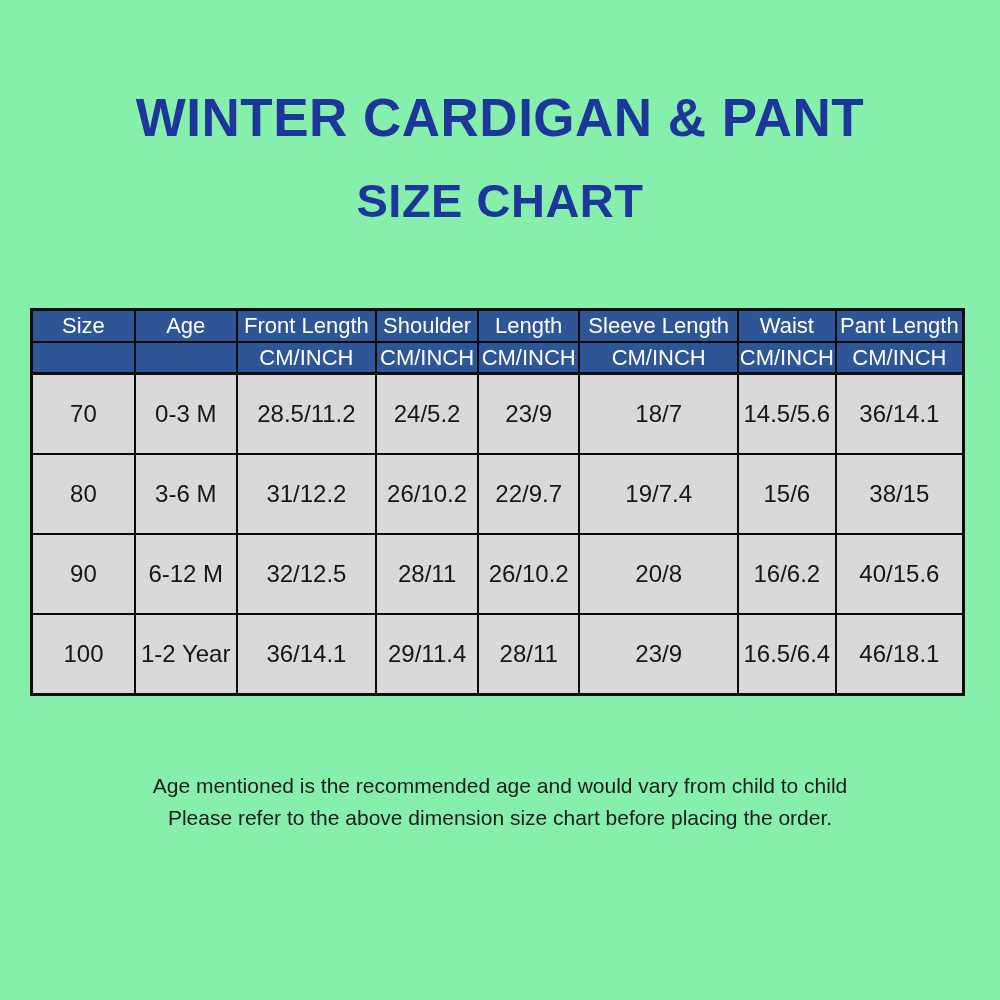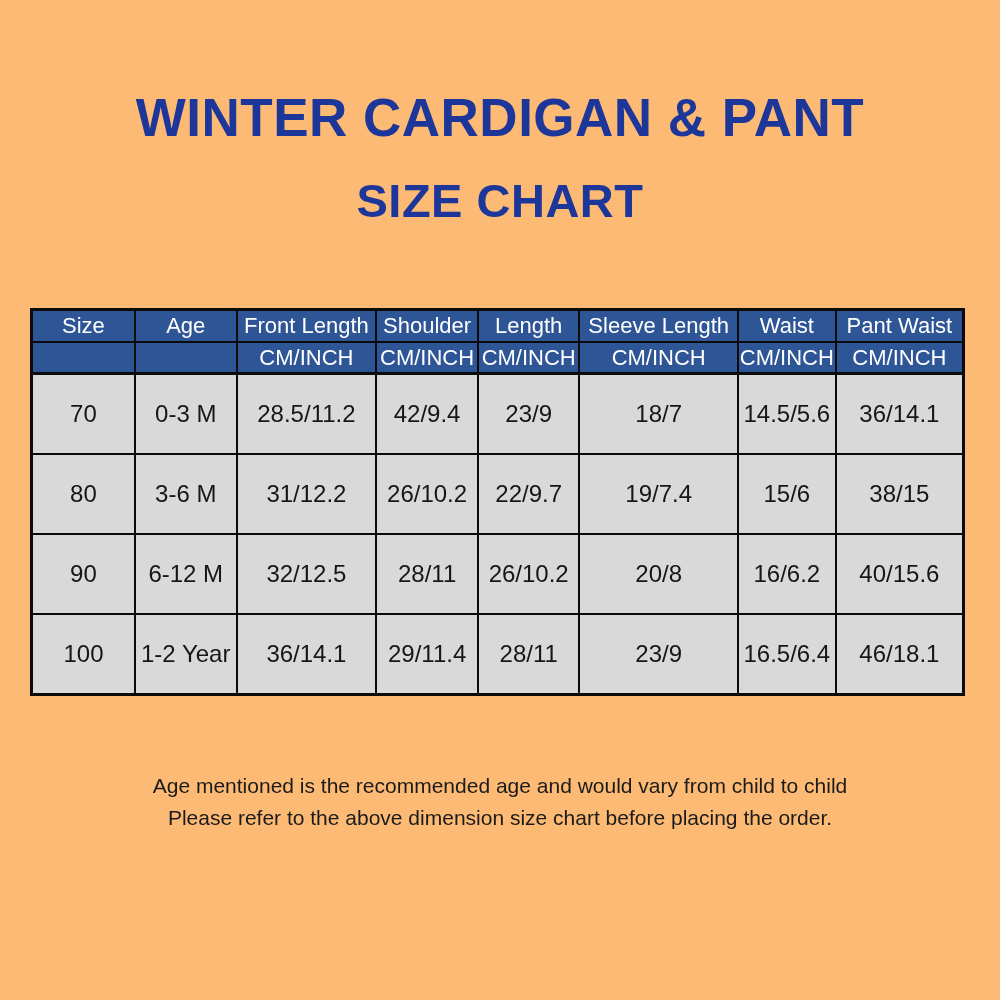--- a/index.html
+++ b/index.html
@@ -5,21 +5,21 @@
   :root{
     --title-color:#1C3699;
     --header-bg:#2E5596;
     --header-text:#FFFFFF;
     --cell-bg:#D9D9D9;
     --border-color:#0B0B0B;
     --text-color:#161616;
   }
   html,body{margin:0;padding:0;background:#FFFFFF;}
   body{width:1000px;height:1000px;font-family:"Liberation Sans", sans-serif;}
-  .canvas{position:relative;width:1000px;height:1000px;background:#fdba74;overflow:hidden;}
+  .canvas{position:relative;width:1000px;height:1000px;background:#86efac;overflow:hidden;}
 
   .title{
     position:absolute;top:90px;left:0;width:100%;
     text-align:center;font-size:53px;font-weight:bold;
     color:var(--title-color);letter-spacing:0.5px;line-height:1.05;
   }
   .subtitle{
     position:absolute;top:176px;left:0;width:100%;
     text-align:center;font-size:47px;font-weight:bold;
     color:var(--title-color);letter-spacing:0.5px;line-height:1.05;
@@ -74,39 +74,39 @@
     </colgroup>
     <thead>
       <tr class="label-row" id="label-row">
           <th>Size</th>
           <th>Age</th>
           <th>Front Length</th>
           <th>Shoulder</th>
           <th>Length</th>
           <th>Sleeve Length</th>
           <th>Waist</th>
-          <th>Pant Waist</th>
+          <th>Pant Length</th>
         </tr>
       <tr class="unit-row" id="unit-row">
           <th></th>
           <th></th>
           <th>CM/INCH</th>
           <th>CM/INCH</th>
           <th>CM/INCH</th>
           <th>CM/INCH</th>
           <th>CM/INCH</th>
           <th>CM/INCH</th>
         </tr>
     </thead>
     <tbody id="table-body">
         <tr>
           <td>70</td>
           <td>0-3 M</td>
           <td>28.5/11.2</td>
-          <td>42/9.4</td>
+          <td>24/5.2</td>
           <td>23/9</td>
           <td>18/7</td>
           <td>14.5/5.6</td>
           <td>36/14.1</td>
         </tr>
         <tr>
           <td>80</td>
           <td>3-6 M</td>
           <td>31/12.2</td>
           <td>26/10.2</td>

